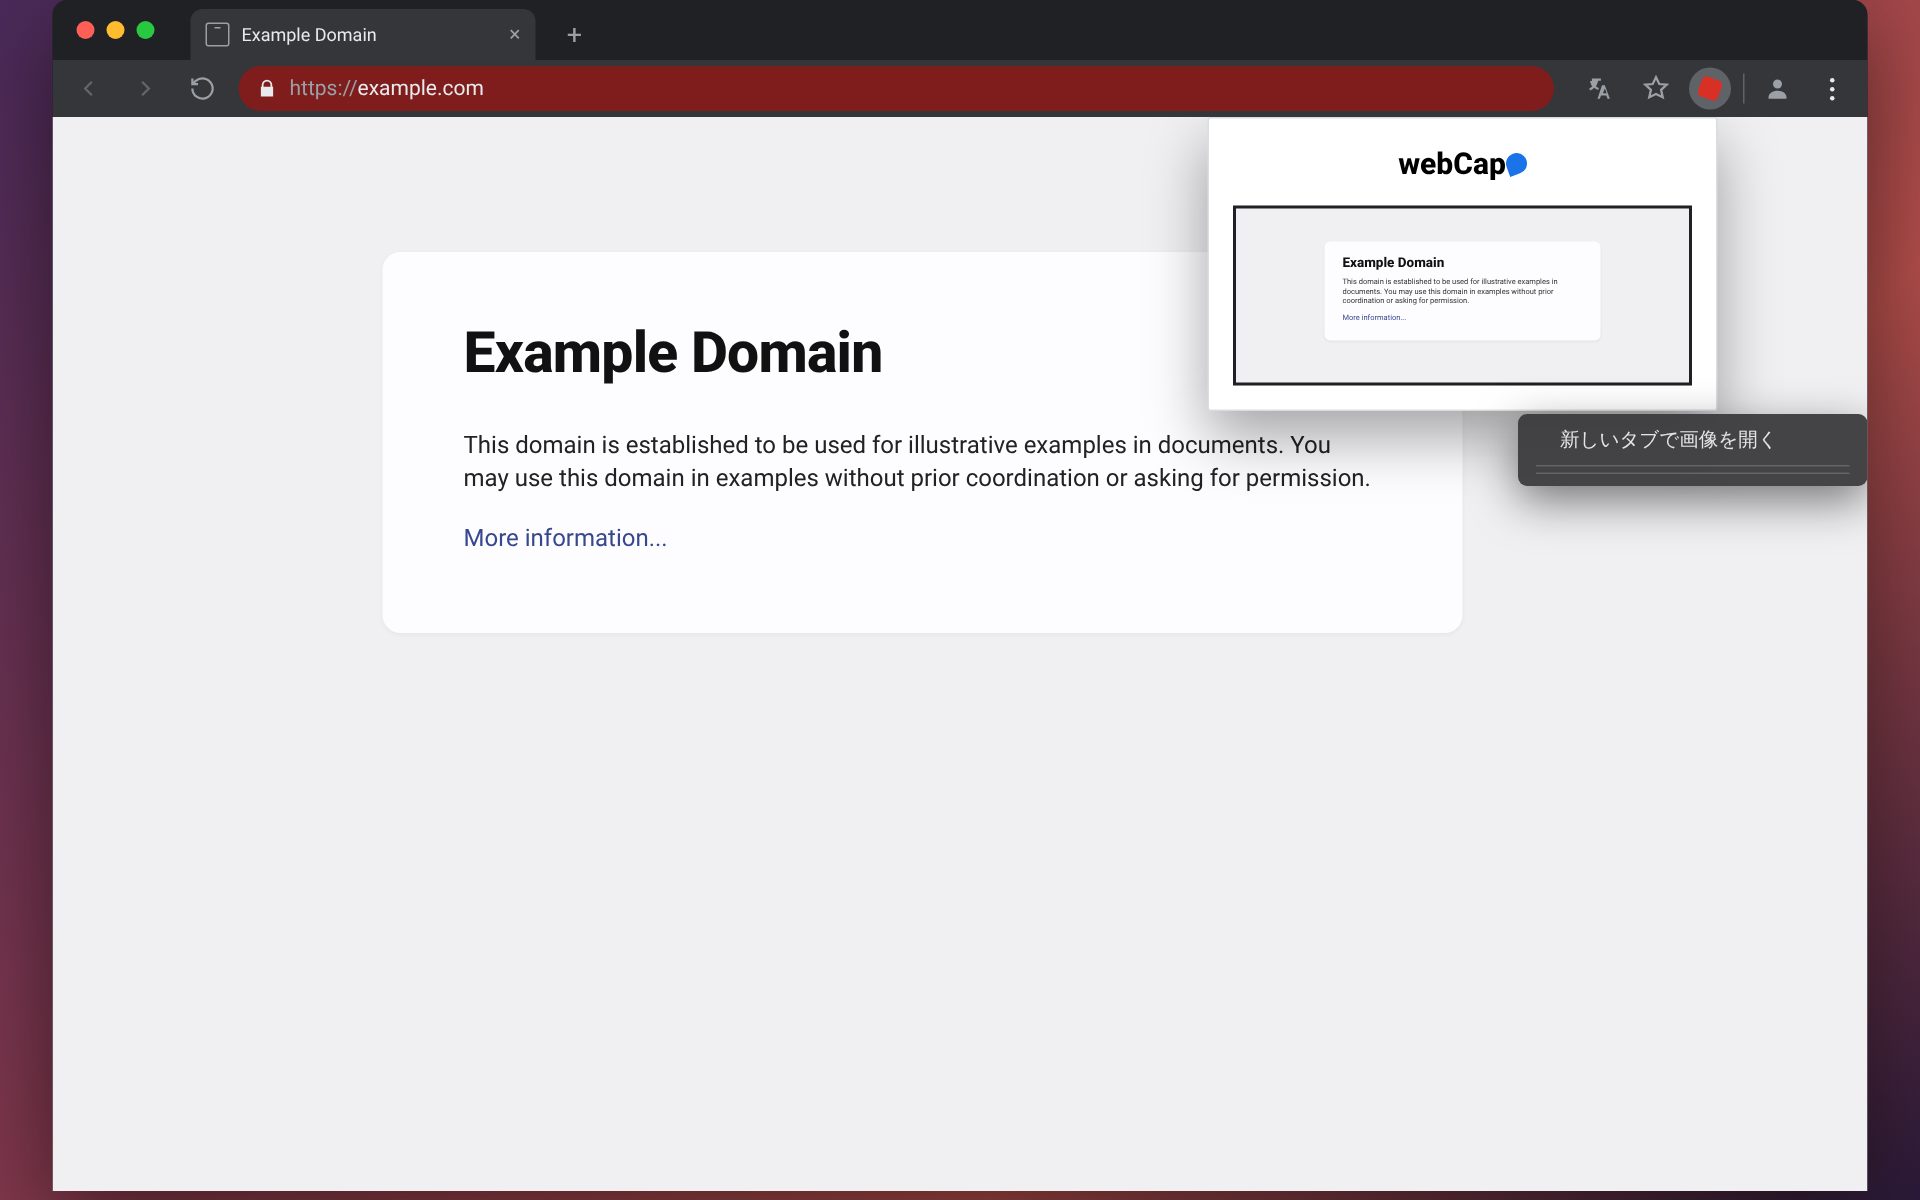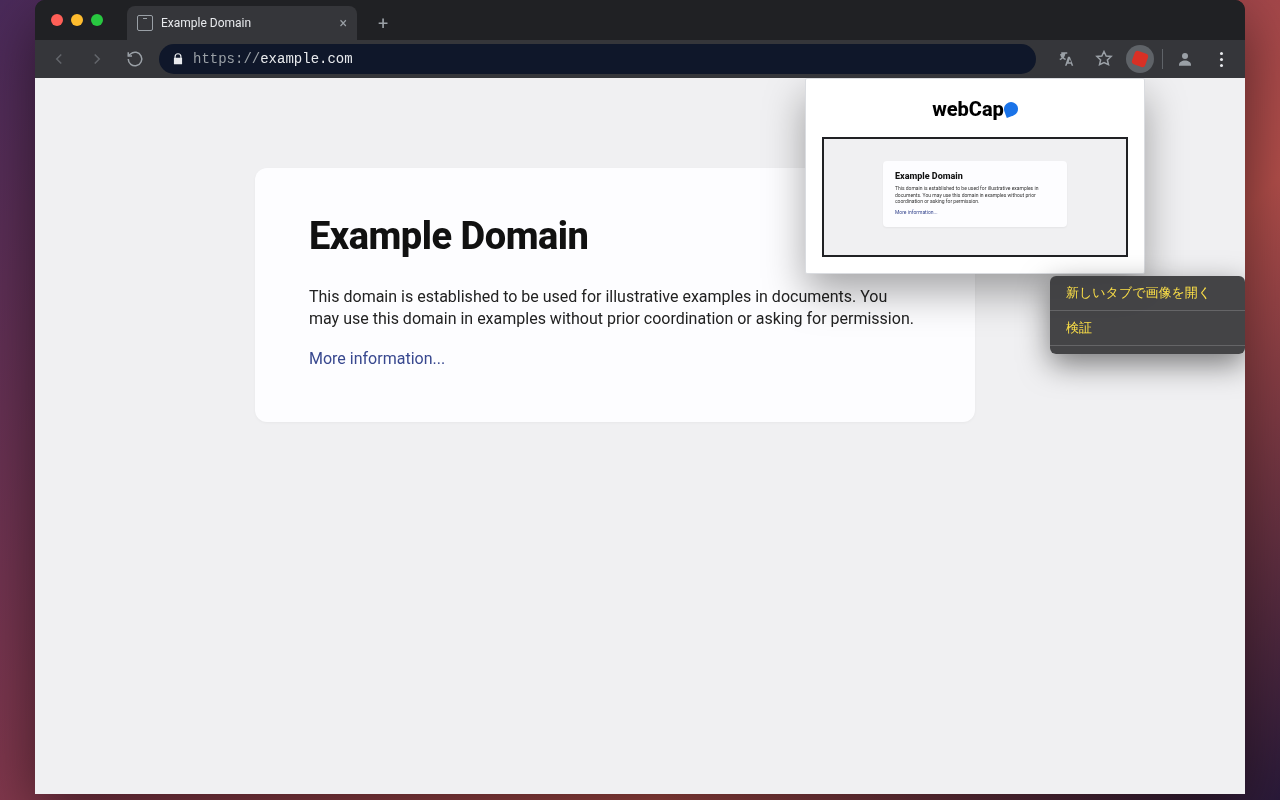--- a/index.html
+++ b/index.html
@@ -87,29 +87,28 @@
     width: 28px; height:28px;
     display:flex;align-items:center;justify-content:center;
     color:#9aa0a6; cursor:pointer;
   }
   .nav-btn svg { width:18px; height:18px; }
   .nav-btn.disabled { opacity:.45; }
 
   .omnibox {
     flex:1;
     height: 30px;
-    background:#0f172a;
+    background:#7f1d1d;
     border-radius: 15px;
     display:flex;
     align-items:center;
     padding: 0 12px;
     gap:8px;
     color:#e8eaed;
     font-size:14px;
-    font-family:Liberation Mono, monospace;
   }
   .lock-ic { width:14px; height:14px; fill:#9aa0a6; }
   .url-text { color:#e8eaed; flex:1; }
   .url-text .muted { color:#9aa0a6; }
 
   .toolbar-right { display:flex; align-items:center; gap:8px; margin-left:8px; }
   .t-icon { width:28px; height:28px; display:flex;align-items:center;justify-content:center; color:#9aa0a6; cursor:pointer; }
   .t-icon svg { width:18px; height:18px; }
   .ext-badge {
     width:28px;height:28px;border-radius:50%;
@@ -184,28 +183,28 @@
     box-shadow:0 1px 2px rgba(0,0,0,0.05);
   }
   .mini-card .mh { font-size:9px; font-weight:800; color:#111; margin-bottom:4px;}
   .mini-card .mp { font-size:5px; color:#333; line-height:1.3; margin-bottom:4px;}
   .mini-card .ml { font-size:5px; color:#38488f; }
 
   
   .ctx-menu {
     position:absolute;
     right:0px; top:198px;
-    width:195px;
+    width:233px;
     background: rgba(60,60,62,0.96);
     border-radius:6px;
     box-shadow: 0 10px 30px rgba(0,0,0,0.5);
     z-index:20;
-    padding:4px 0;
+    padding:4px 12px;
     font-size:13px;
-    color:#fde047;
+    color:#e5e5e5;
   }
   .ctx-item {
     padding:4px 16px;
     display:flex;align-items:center;justify-content:space-between;
     cursor:pointer;
   }
   .ctx-item.hl { background:#0a66ff; }
   .ctx-sep { height:1px; background:rgba(255,255,255,0.18); margin:4px 0; }
   .ctx-arrow { font-size:10px; }
 </style>
@@ -300,20 +299,17 @@
           <div class="ml">More information...</div>
         </div>
       </div>
     </div>
 
     <div class="ctx-menu">
       <div class="ctx-item">
           <span>新しいタブで画像を開く</span>
         </div>
       <div class="ctx-sep"></div>
-      <div class="ctx-item">
-          <span>検証</span>
-        </div>
       <div class="ctx-sep"></div>
     </div>
 
   </div>
 </div>
 
 </body></html>

